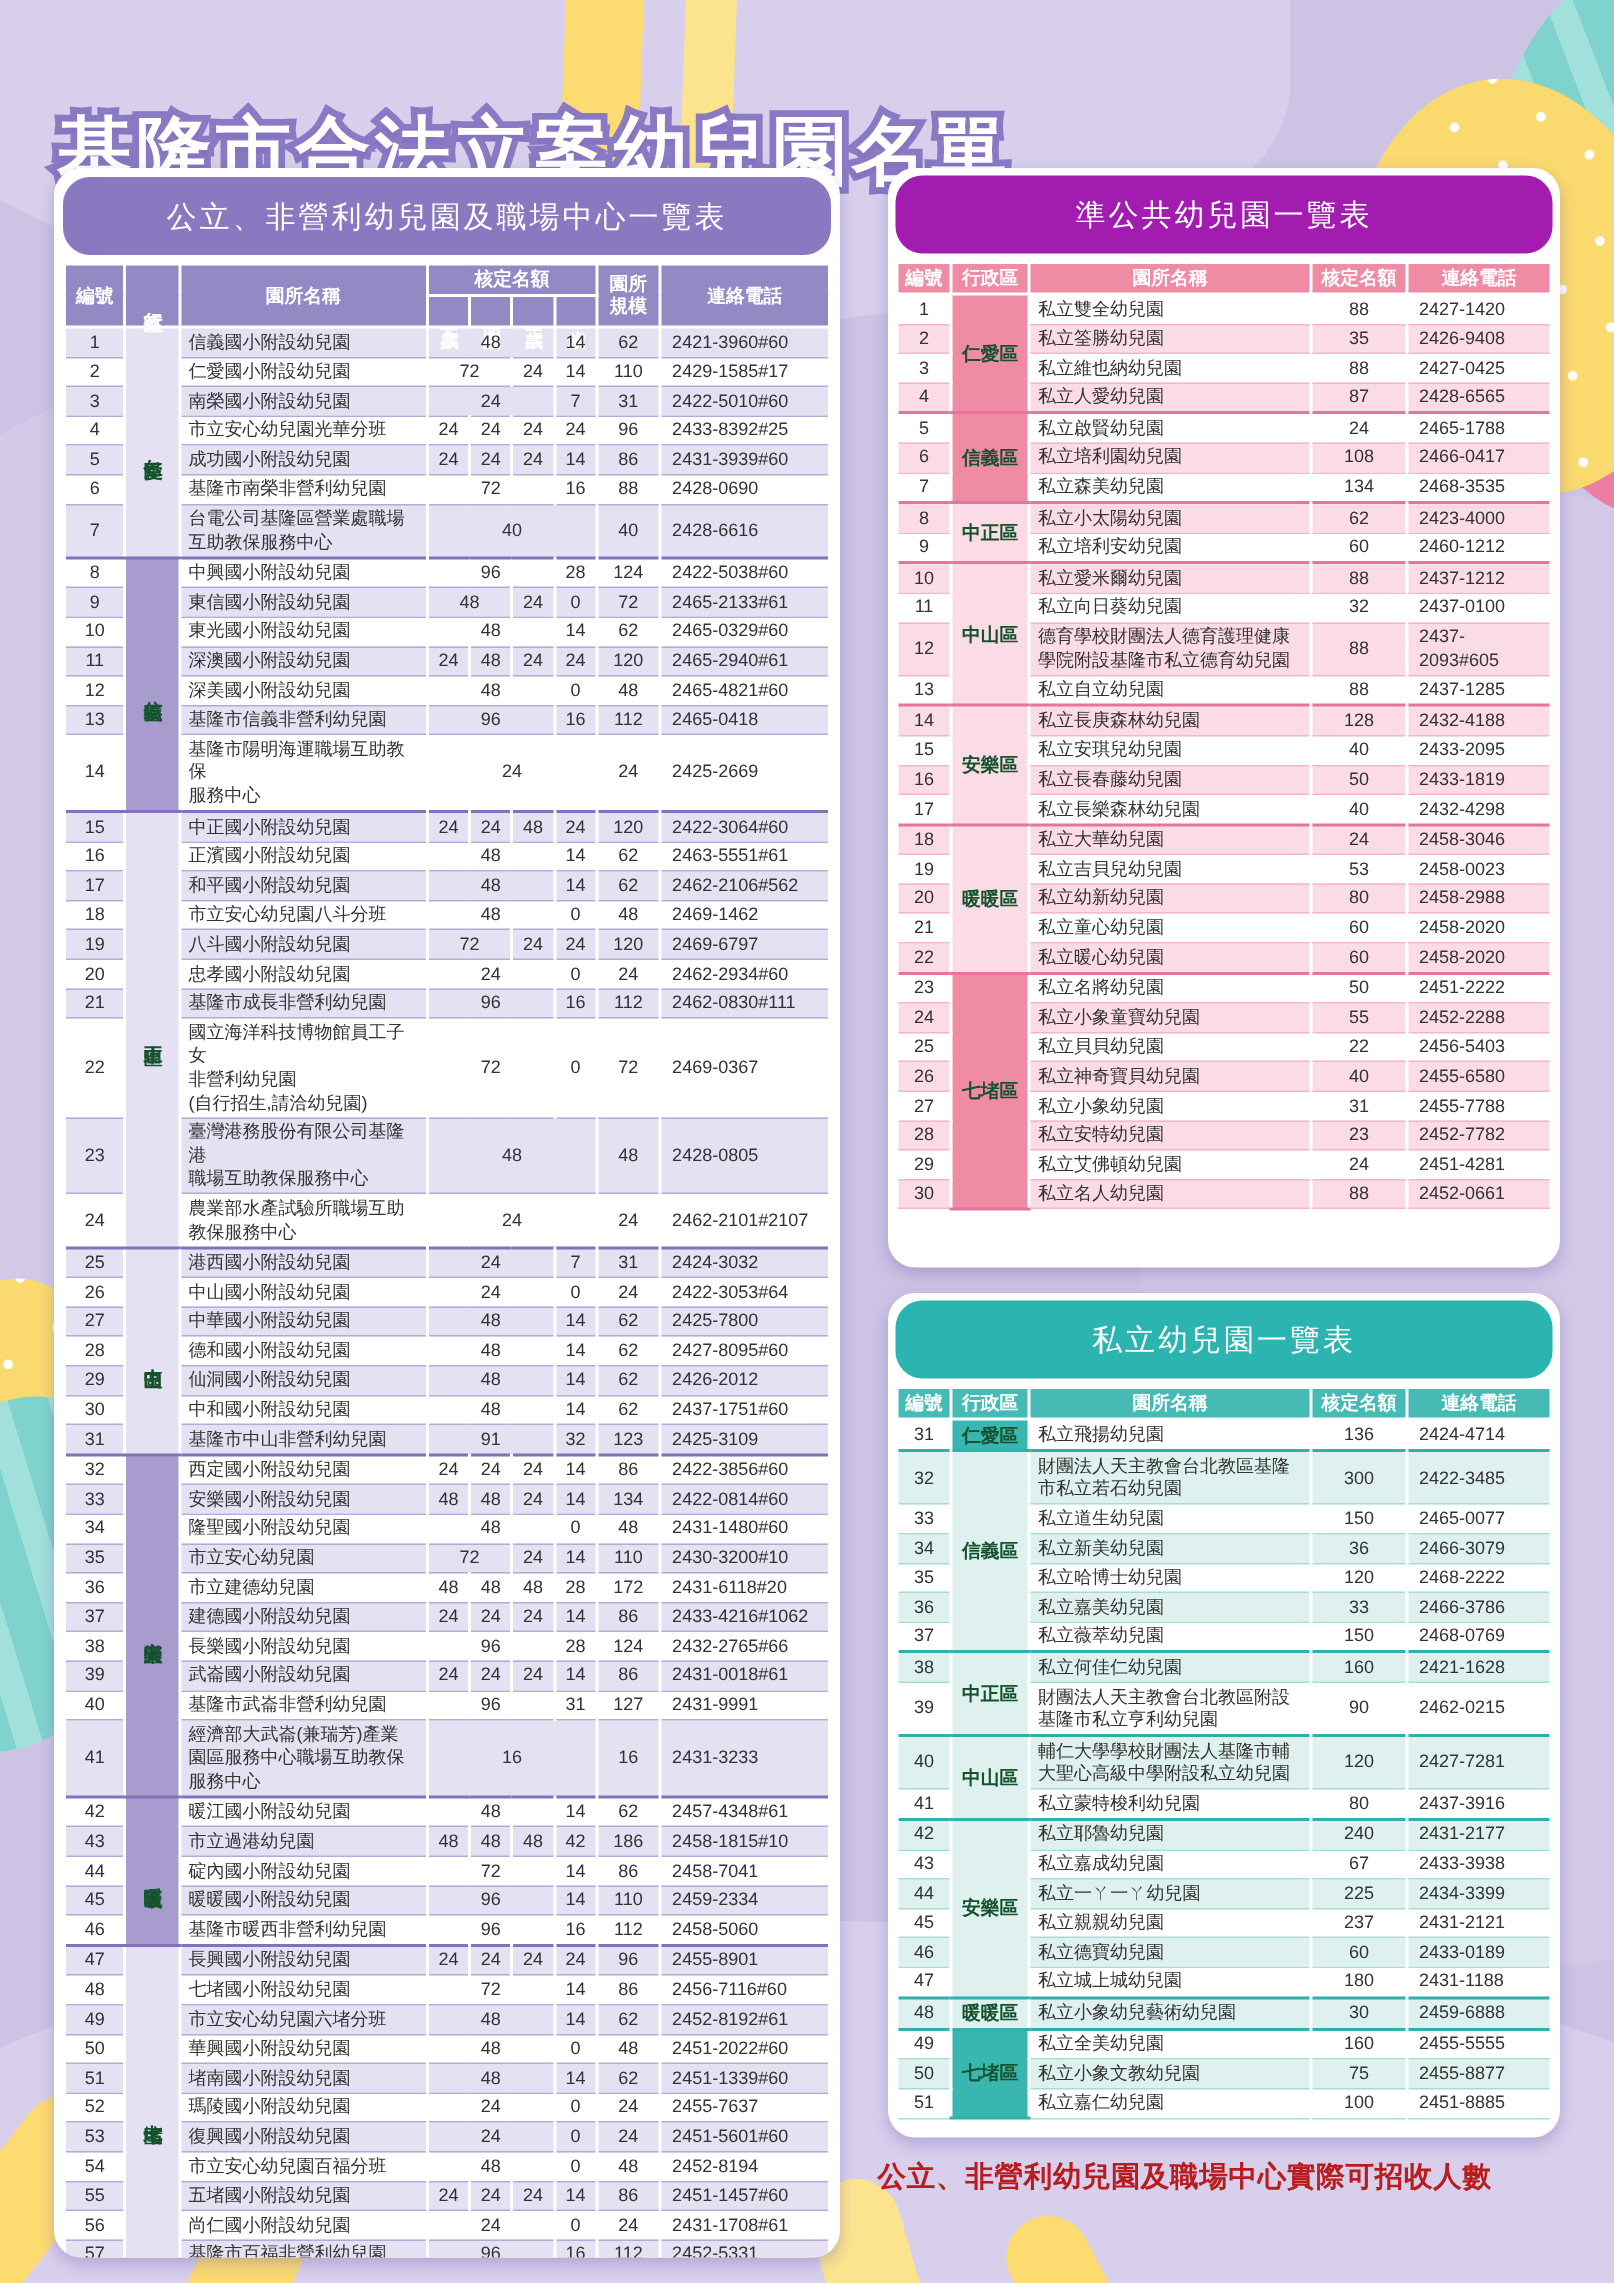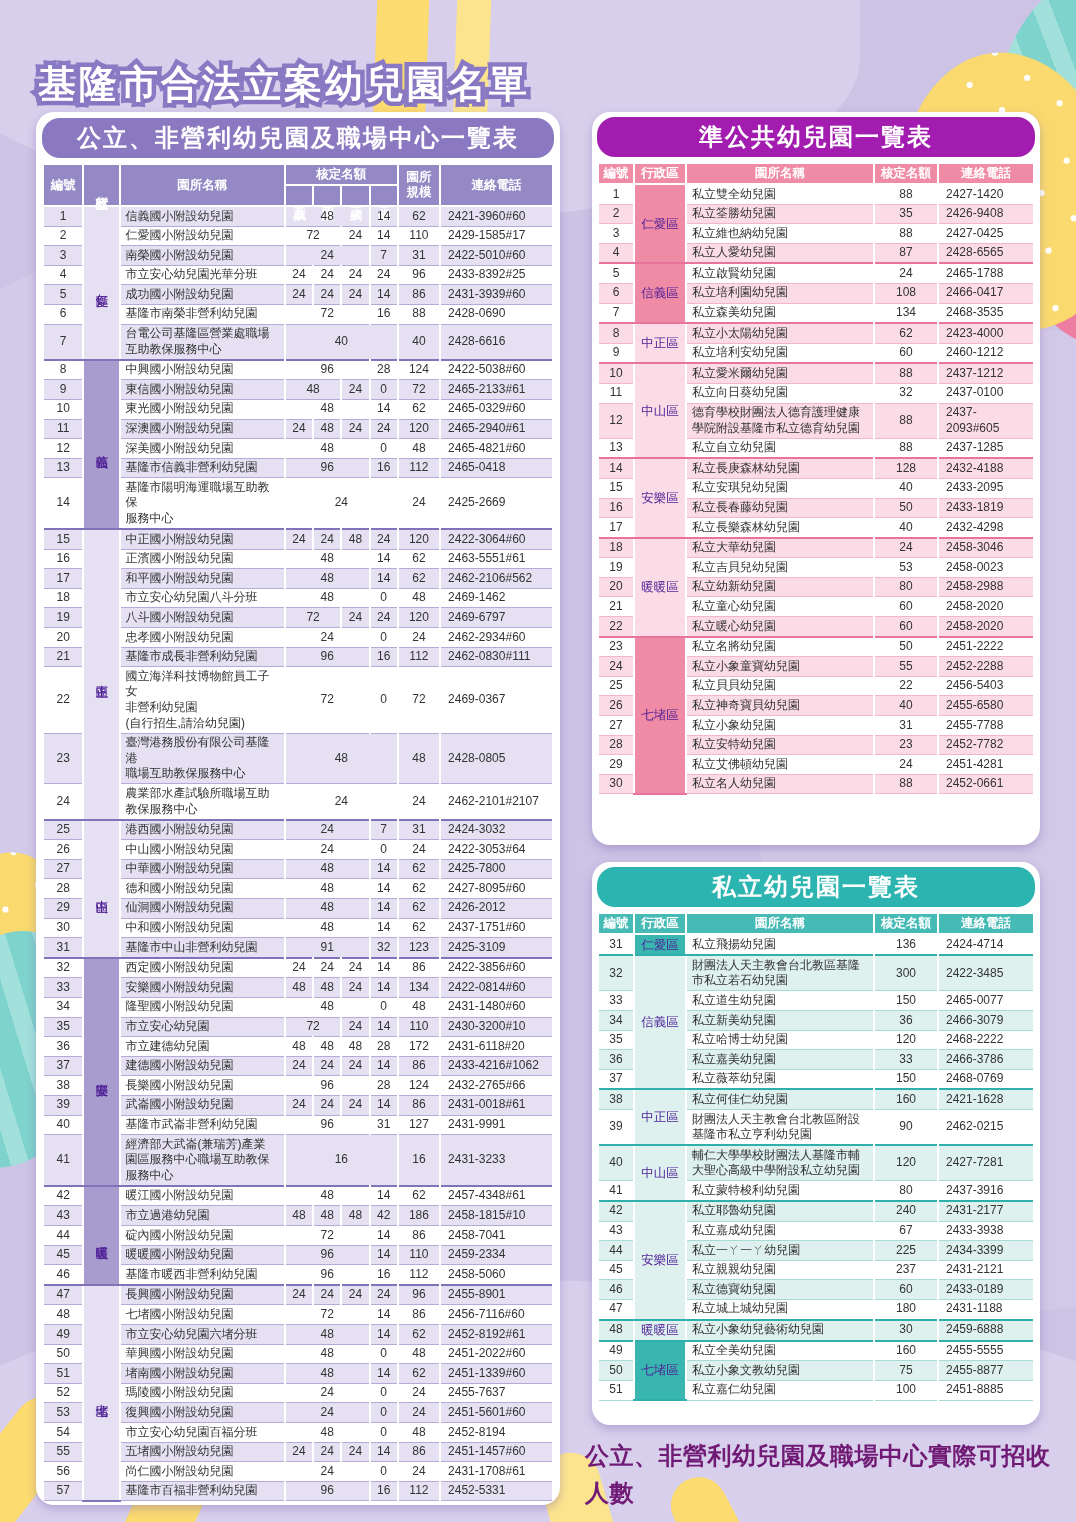--- a/index.html
+++ b/index.html
@@ -27,59 +27,59 @@
   .egg-y-l{left:-55px;top:852px;width:125px;height:150px;transform:rotate(8deg);}
   .egg-t-l{left:-85px;top:928px;width:180px;height:240px;transform:rotate(18deg);}
   .rib{background:#fcdb70;border-radius:40px;}
   .rib1{left:-35px;top:1380px;width:66px;height:220px;transform:rotate(38deg);}
   .rib2{left:120px;top:1430px;width:64px;height:220px;transform:rotate(24deg);}
   .rib3{left:560px;top:1450px;width:60px;height:200px;transform:rotate(-16deg);background:#fce48f;}
   .rib4{left:700px;top:1470px;width:56px;height:180px;transform:rotate(-28deg);}
 
   
   .page-title{position:absolute;left:38px;top:34px;z-index:2;
-    font-size:38px;font-weight:bold;letter-spacing:3px;color:#fff;
+    font-size:50px;font-weight:bold;letter-spacing:3px;color:#fff;
     -webkit-text-stroke:9px #8a79c3;paint-order:stroke fill;
     text-shadow:0 4px 0 rgba(130,110,185,.35);white-space:nowrap;}
 
   
   .card{position:absolute;z-index:2;background:#fff;border-radius:18px;
     box-shadow:0 4px 10px rgba(110,90,165,.35);padding:6px;overflow:hidden;box-sizing:border-box;}
   .card-left{left:36px;top:112px;width:524px;height:1393px;}
   .card-qp{left:592px;top:112px;width:448px;height:733px;padding:5px;}
   .card-pv{left:592px;top:862px;width:448px;height:563px;padding:5px;}
-  .pill{height:40px;border-radius:18px;display:flex;align-items:center;justify-content:center;
-    color:#fff;font-weight:bold;font-size:24px;letter-spacing:2px;}
+  .pill{height:52px;border-radius:18px;display:flex;align-items:center;justify-content:center;
+    color:#fff;font-weight:normal;font-size:20px;letter-spacing:2px;}
   .pill-purple{background:#8a79c0;}
   .pill-pink{background:#a21caf;}
   .pill-teal{background:#2cb4b0;}
 
   
   .tbl{width:100%;border-collapse:collapse;table-layout:fixed;margin-top:5px;}
   .tbl.purple{--sep:#b6aad8;--grp:#8173b9;--alt:#e5e0f2;--head:#9488c5;--region:#a89cce;}
   .tbl.pink  {--sep:#f4b6c9;--grp:#e8739c;--alt:#fbdce6;--head:#f08ba6;--region:#f08ba6;}
   .tbl.teal  {--sep:#a6dbd7;--grp:#2fb0ab;--alt:#def1ef;--head:#46bab4;--region:#3ab6b0;}
   .tbl th{background:var(--head);color:#fff;font-weight:bold;font-size:12.5px;
     padding:2px 2px;border:2px solid #fff;text-align:center;vertical-align:middle;line-height:1.2;}
   .tbl td{font-size:12px;color:#333;padding:1.5px 3px;background:#fff;
     border-left:2px solid #fff;border-right:2px solid #fff;border-bottom:1px solid var(--sep);
     text-align:center;vertical-align:middle;line-height:1.3;}
   .tbl tr.alt td{background:var(--alt);}
-  .tbl td.region{background:var(--region);color:#4c1d95;font-weight:normal;font-size:12.5px;
+  .tbl td.region{background:var(--region);color:#14532d;font-weight:bold;font-size:12.5px;
     border-bottom:2px solid var(--grp);margin-left:12px;}
   .tbl tr.gs td{border-top:2px solid var(--grp);}
   .tbl td.name{text-align:left;white-space:pre-line;padding-left:5px;}
   .tbl td.phone{text-align:left;padding-left:7px;}
   .vert{writing-mode:vertical-rl;text-orientation:upright;display:inline-block;
     letter-spacing:1px;line-height:1.05;}
   .wrap2{display:inline-block;width:2.1em;line-height:1.15;}
 
   
   .footnote{position:absolute;left:585px;top:1437px;width:482px;z-index:2;
-    color:#701a75;font-weight:bold;font-size:24px;line-height:1.55;letter-spacing:.5px;}
+    color:#b91c1c;font-weight:bold;font-size:19px;line-height:1.55;letter-spacing:.5px;}
 </style>
 </head>
 <body>
 
 <div class="page">
 
   <div class="deco blob-top"></div>
   <div class="deco blob-mid"></div>
   <div class="deco blob-right"></div>
   <div class="deco blob-bottom"></div>

